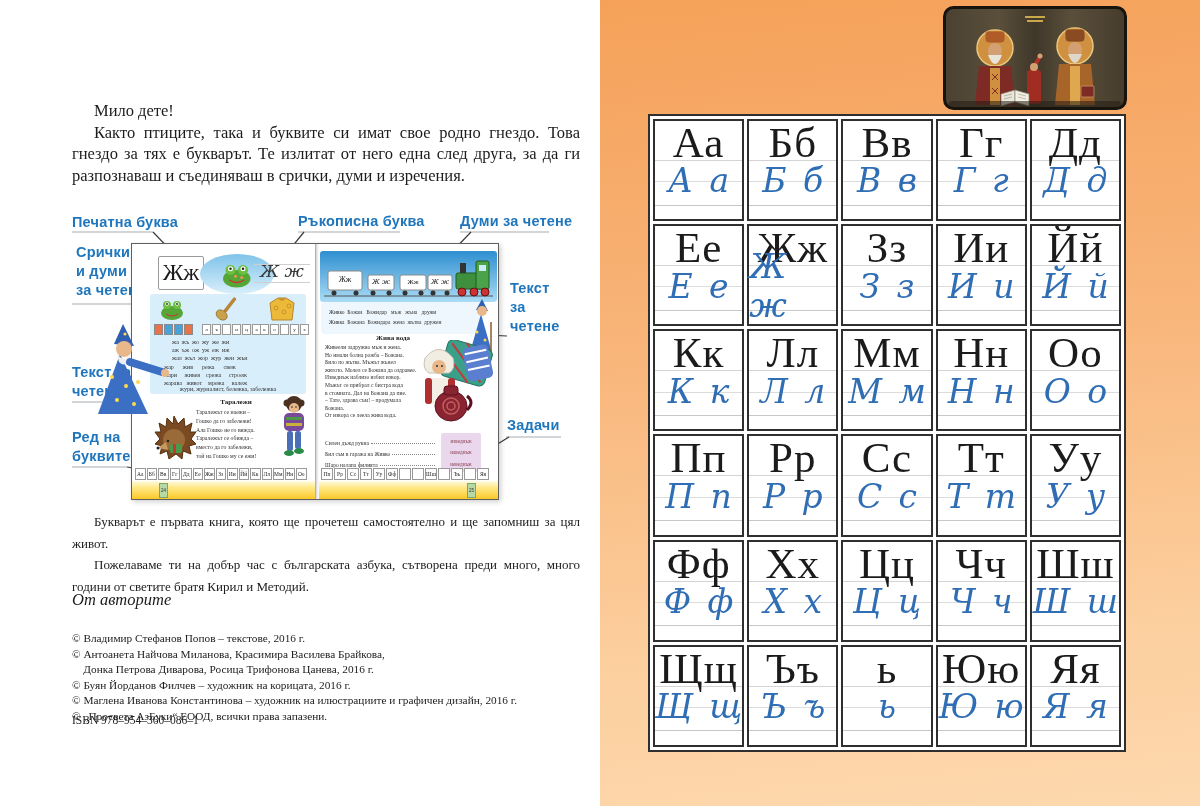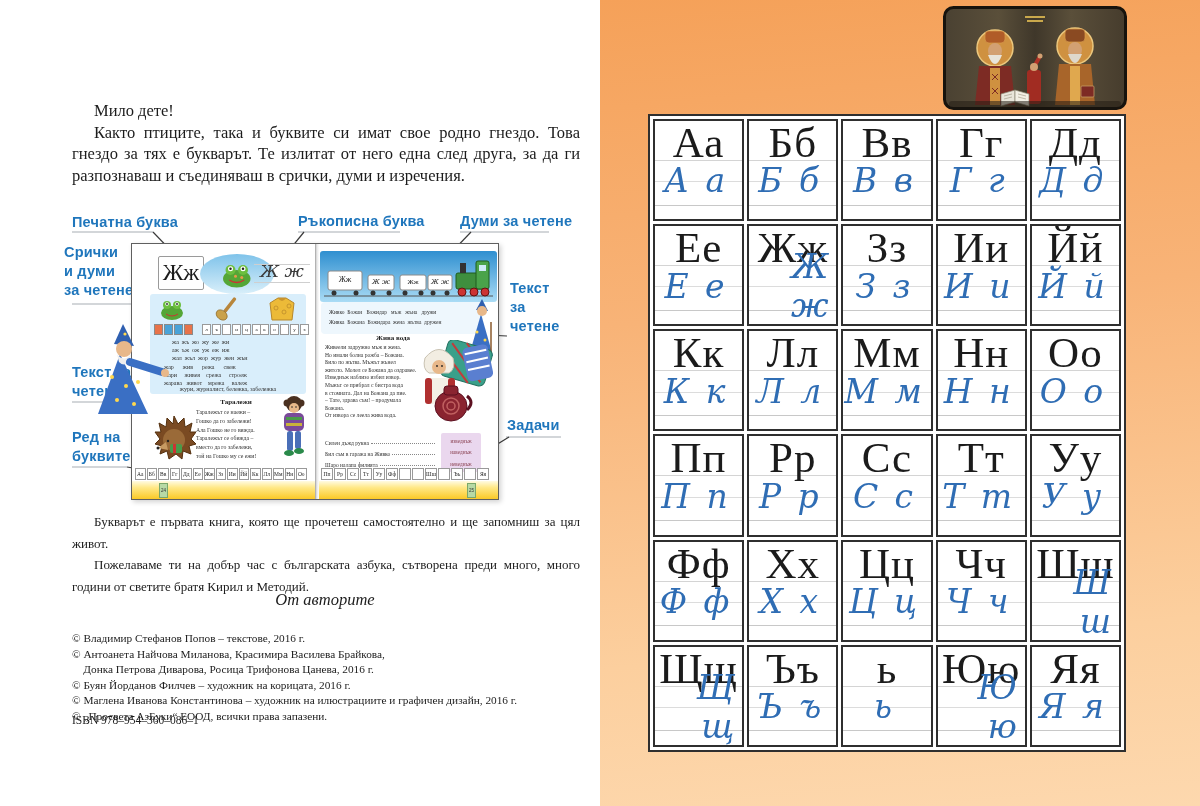--- a/index.html
+++ b/index.html
@@ -6,21 +6,21 @@
   .canvas{position:relative;width:1200px;height:806px;overflow:hidden;background:#fff;
           font-family:"Liberation Serif",serif;color:#1c1c1c;}
   
   .left-page{position:absolute;left:0;top:0;width:600px;height:653px;background:#ffffff;}
   .intro{position:absolute;left:72px;top:100px;width:508px;font-size:16.5px;line-height:21.5px;}
   .intro p{margin:0;text-align:justify;}
   .intro .sal{text-indent:22px;text-align:left;}
   .intro .ind{text-indent:22px;}
   .outro{position:absolute;left:72px;top:511px;width:508px;font-size:13px;line-height:21.5px;}
   .outro p{margin:0;text-align:justify;text-indent:22px;}
-  .signature{position:absolute;left:72px;top:590px;width:506px;text-align:center;font-style:italic;font-size:16.5px;}
+  .signature{position:absolute;left:72px;top:590px;width:506px;text-align:left;font-style:italic;font-size:16.5px;}
   .copyright{position:absolute;left:72px;top:631px;width:500px;font-size:11.3px;line-height:15.6px;}
   .cr-line{white-space:pre-wrap;}
   .isbn{position:absolute;left:72px;top:714px;font-size:11.5px;}
   
   .diagram{position:absolute;left:60px;top:205px;width:520px;height:300px;}
   .callouts{position:absolute;left:0;top:0;pointer-events:none;}
   .dlabel{position:absolute;color:#1f76bc;font:bold 14.5px "Liberation Sans",sans-serif;line-height:19px;letter-spacing:.2px;}
   .dlabel span{display:block;}
   .mini{position:absolute;left:71px;top:38px;width:366px;height:255px;background:#fff;
         border:1.5px solid #5f5f5f;box-shadow:2px 2px 5px rgba(0,0,0,.18);}
@@ -80,22 +80,22 @@
               background:linear-gradient(175deg,#f5a159 0%,#f8b377 38%,#fccf9e 78%,#fdd8ae 100%);}
   .saints{position:absolute;left:343px;top:6px;z-index:4;}
   .alpha{position:absolute;left:48px;top:114px;width:468px;height:628px;background:#fff;
          border:2.5px solid #2f2f2f;padding:3px;display:grid;
          grid-template-columns:repeat(5,1fr);grid-template-rows:repeat(6,1fr);gap:3px;}
   .cell{position:relative;background:#fff;border:2px solid #2f2f2f;overflow:visible;
         background-image:linear-gradient(#d4d4d4,#d4d4d4),linear-gradient(#dcdcdc,#dcdcdc),linear-gradient(#c8c8c8,#c8c8c8);
         background-size:100% 1px;background-position:0 40%,0 62%,0 86%;background-repeat:no-repeat;}
   .cell .print{position:absolute;left:0;right:0;top:-3px;text-align:center;
                font:43px "Liberation Serif",serif;letter-spacing:1px;color:#1b1b1b;}
-  .cell .cursive{position:absolute;left:0;right:8px;top:34%;height:54%;display:flex;align-items:center;justify-content:center;
-               font:italic 33px "DejaVu Serif",serif;color:#2f6db4;word-spacing:6px;text-align:right;}
+  .cell .cursive{position:absolute;left:0;right:0;top:34%;height:54%;display:flex;align-items:center;justify-content:center;
+               font:italic 33px "DejaVu Serif",serif;color:#2f6db4;word-spacing:6px;}
 </style>
 </head>
 <body>
 
 <div class="canvas">
 
   <div class="left-page">
 
     <div class="intro">
       <p class="sal">Мило дете!</p>
@@ -124,21 +124,21 @@
           <line x1="447" y1="131" x2="383" y2="128"></line>
             <line x1="449" y1="232" x2="423" y2="248"></line>
         </g>
         <polygon points="378,128 387,124 386,132" fill="#3a3a3a"></polygon>
         <polygon points="420,250 428,243 427,251" fill="#3a3a3a"></polygon>
       </svg>
 
       <div class="dlabel" style="left:12px;top:8px">Печатна буква</div>
       <div class="dlabel" style="left:238px;top:7px">Ръкописна буква</div>
       <div class="dlabel" style="left:400px;top:7px">Думи за четене</div>
-      <div class="dlabel" style="left:4px;top:38px">
+      <div class="dlabel" style="left:16px;top:38px">
           <span>Срички</span>
           <span>и думи</span>
           <span>за четене</span>
         </div>
       <div class="dlabel" style="left:12px;top:158px">
           <span>Текст за</span>
           <span>четене</span>
         </div>
       <div class="dlabel" style="left:12px;top:223px">
           <span>Ред на</span>

